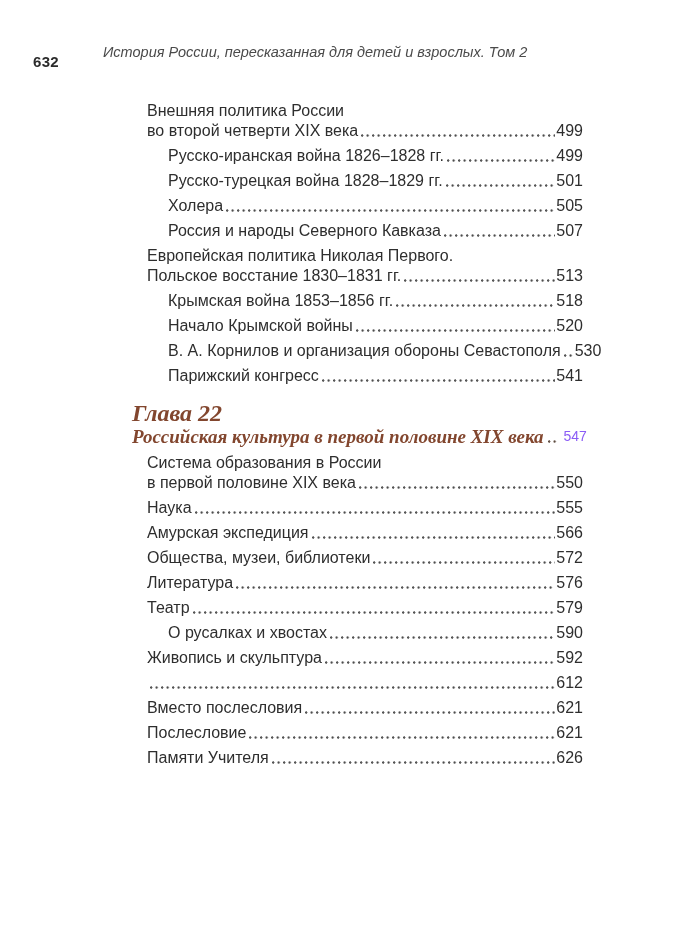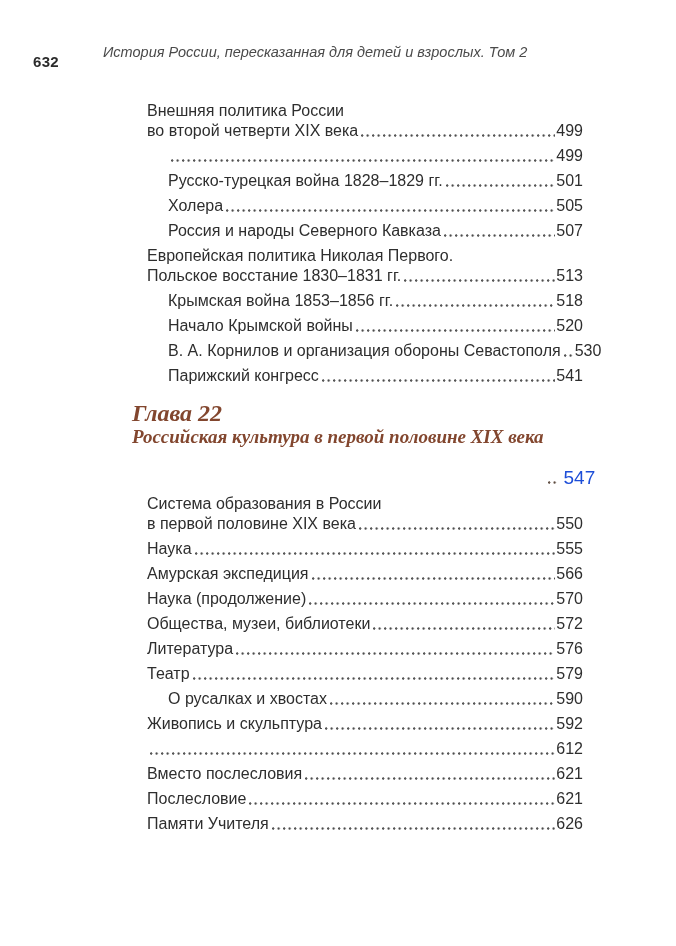--- a/index.html
+++ b/index.html
@@ -85,25 +85,24 @@
     margin: 0 6px 5px 4px;
     background-image: radial-gradient(circle at 1.1px 1.6px, #5c4a3e 1.05px, transparent 1.35px);
     background-size: 5.5px 3.2px;
     background-repeat: repeat-x;
     background-position: left bottom;
   }
   .ch-pg {
     font-family: "Liberation Sans", "DejaVu Sans", sans-serif;
     font-style: normal;
     font-weight: 400;
-    font-size: 19px;
+    font-size: 14px;
     line-height: 23px;
-    color: #1d4ed8;
+    color: #8b5cf6;
     white-space: nowrap;
-    margin-top: 41px;
   }
 </style>
 </head>
 <body>
 
 <div class="page-header">
   <div class="folio">632</div>
   <div class="book-title">История России, пересказанная для детей и взрослых. Том 2</div>
 </div>
 
@@ -113,20 +112,21 @@
     <div class="line">Внешняя политика России</div>
     <div class="row">
       <span class="t">во второй четверти XIX века</span>
       <span class="leader"></span>
       <span class="pg">499</span>
     </div>
   </div>
 
   <div class="entry lvl1">
     <div class="row">
+      <span class="t">Русско-иранская война 1826–1828 гг.</span>
       <span class="leader"></span>
       <span class="pg">499</span>
     </div>
   </div>
 
   <div class="entry lvl1">
     <div class="row">
       <span class="t">Русско-турецкая война 1828–1829 гг.</span>
       <span class="leader"></span>
       <span class="pg">501</span>
@@ -217,27 +217,20 @@
   </div>
 
   <div class="entry lvl0">
     <div class="row">
       <span class="t">Амурская экспедиция</span>
       <span class="leader"></span>
       <span class="pg">566</span>
     </div>
   </div>
 
-  <div class="entry lvl0">
-    <div class="row">
-      <span class="t">Наука (продолжение)</span>
-      <span class="leader"></span>
-      <span class="pg">570</span>
-    </div>
-  </div>
 
   <div class="entry lvl0">
     <div class="row">
       <span class="t">Общества, музеи, библиотеки</span>
       <span class="leader"></span>
       <span class="pg">572</span>
     </div>
   </div>
 
   <div class="entry lvl0">

